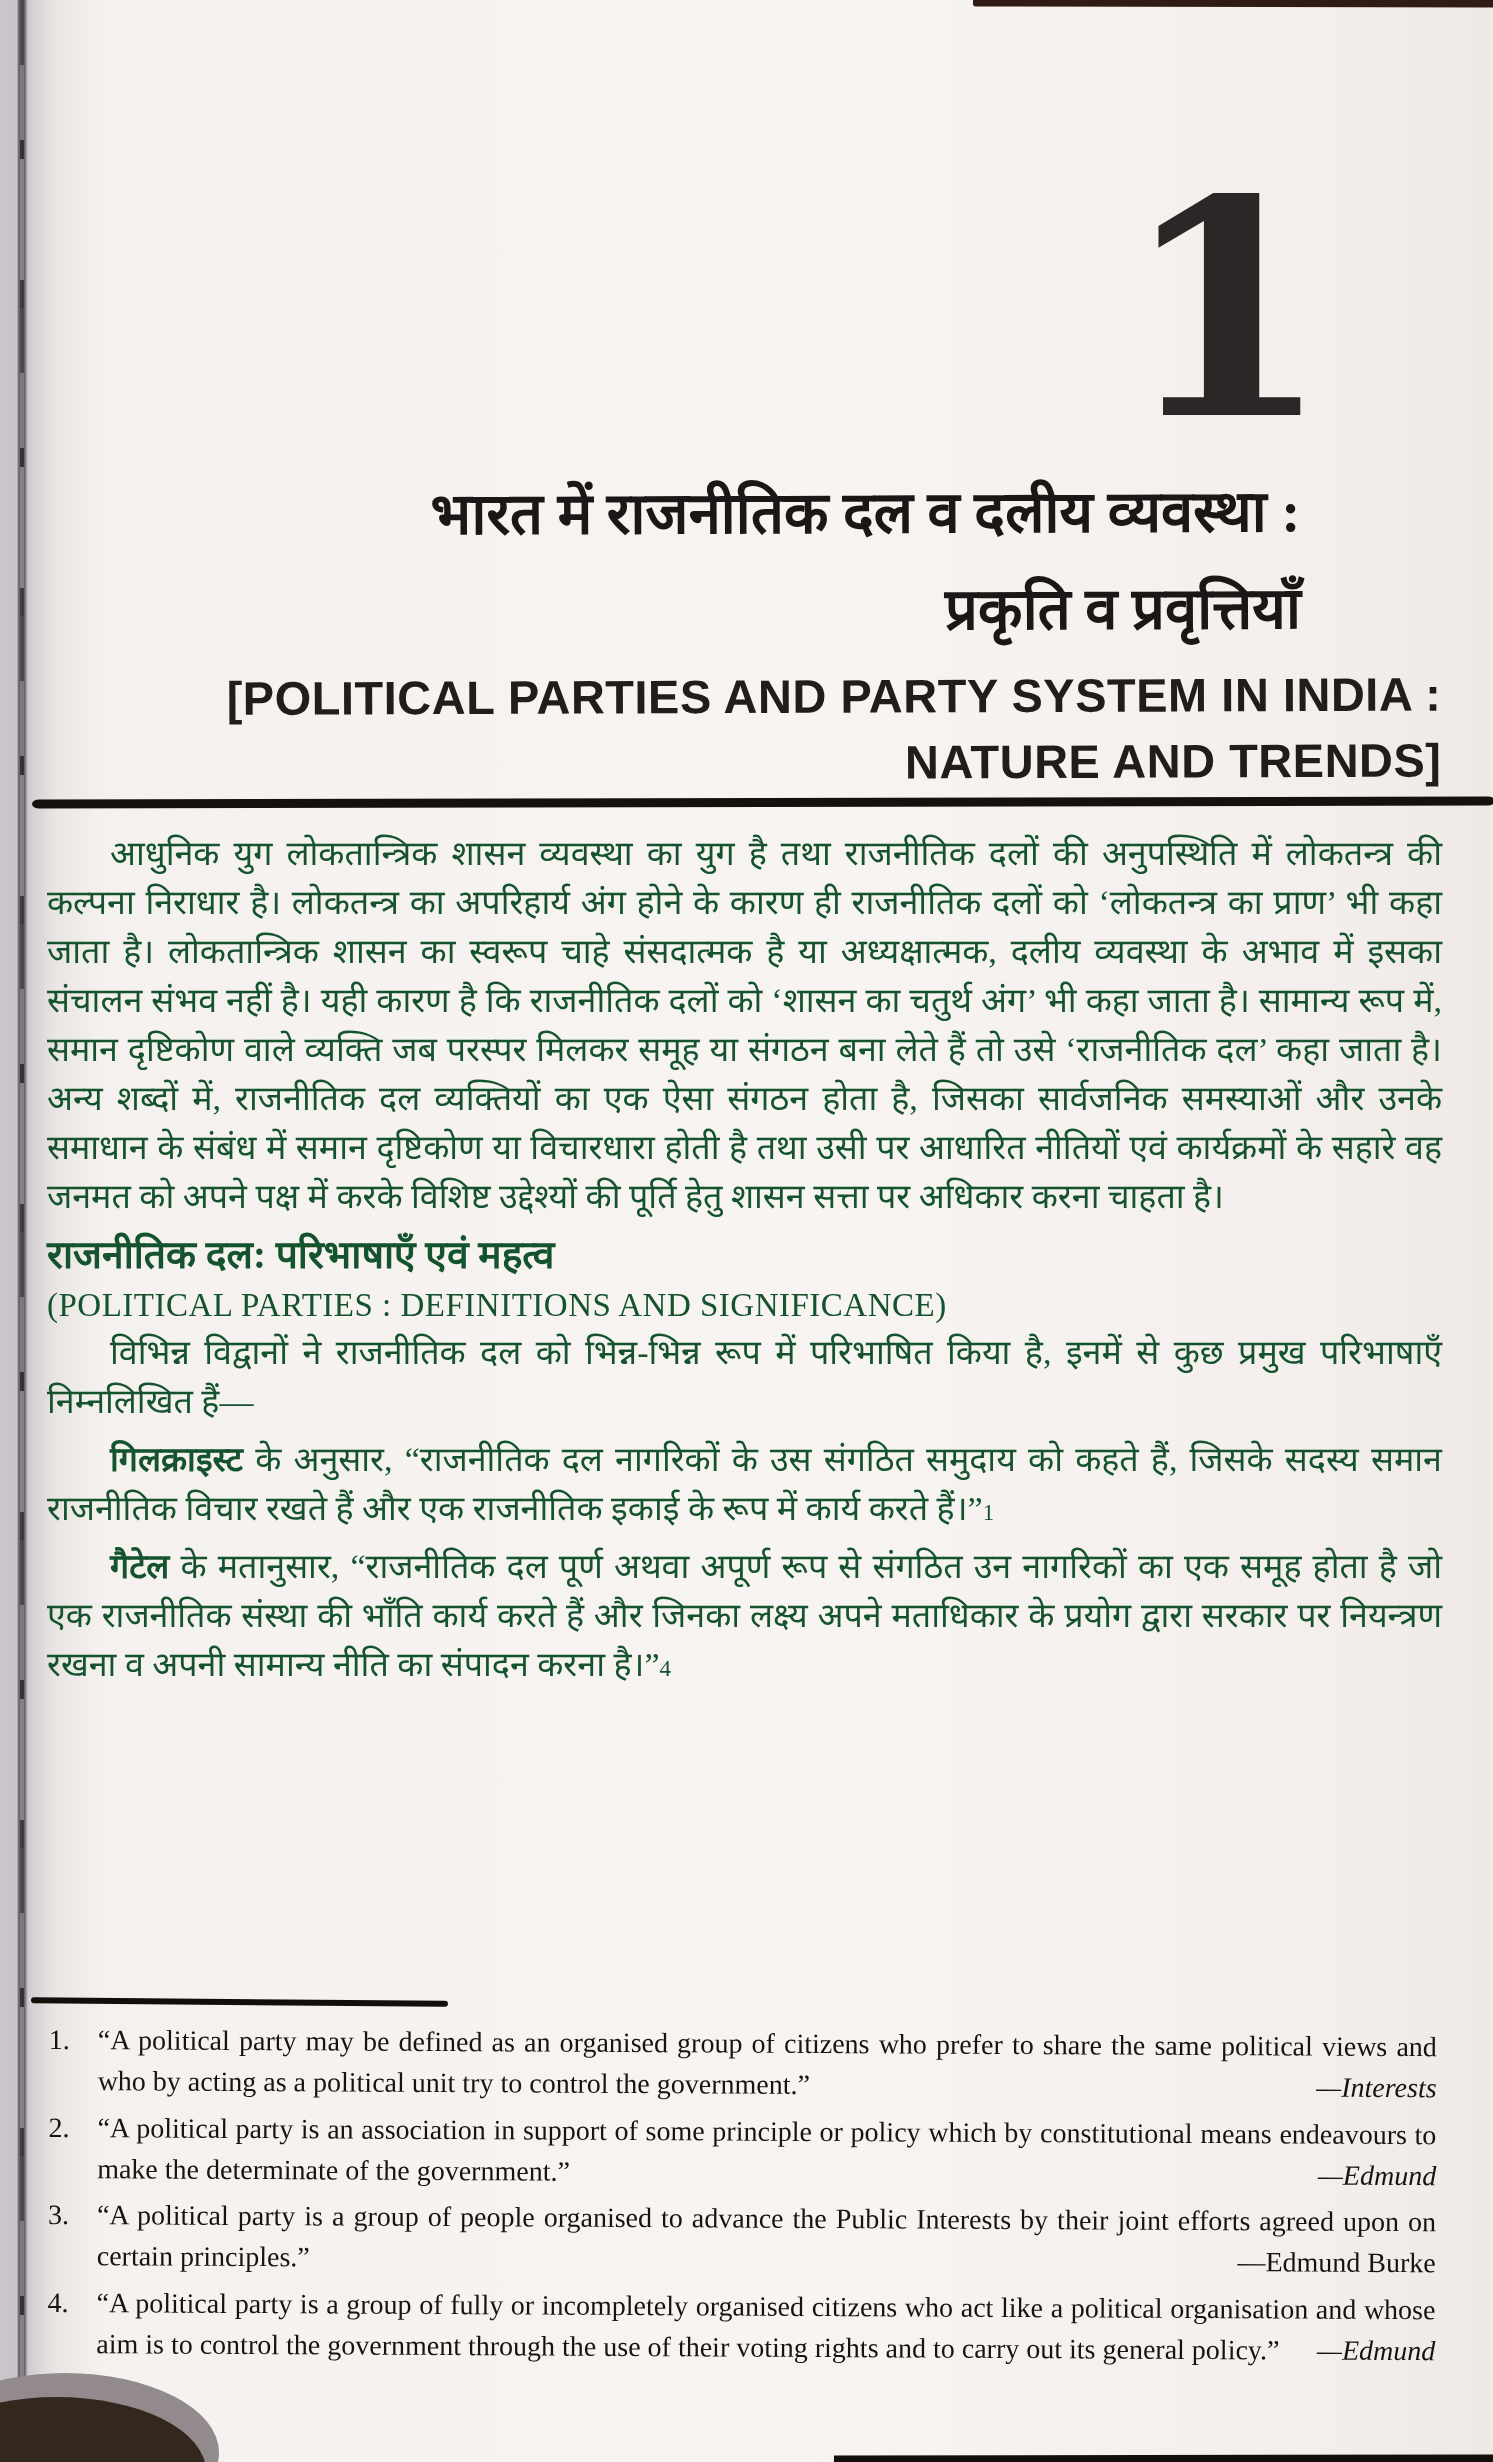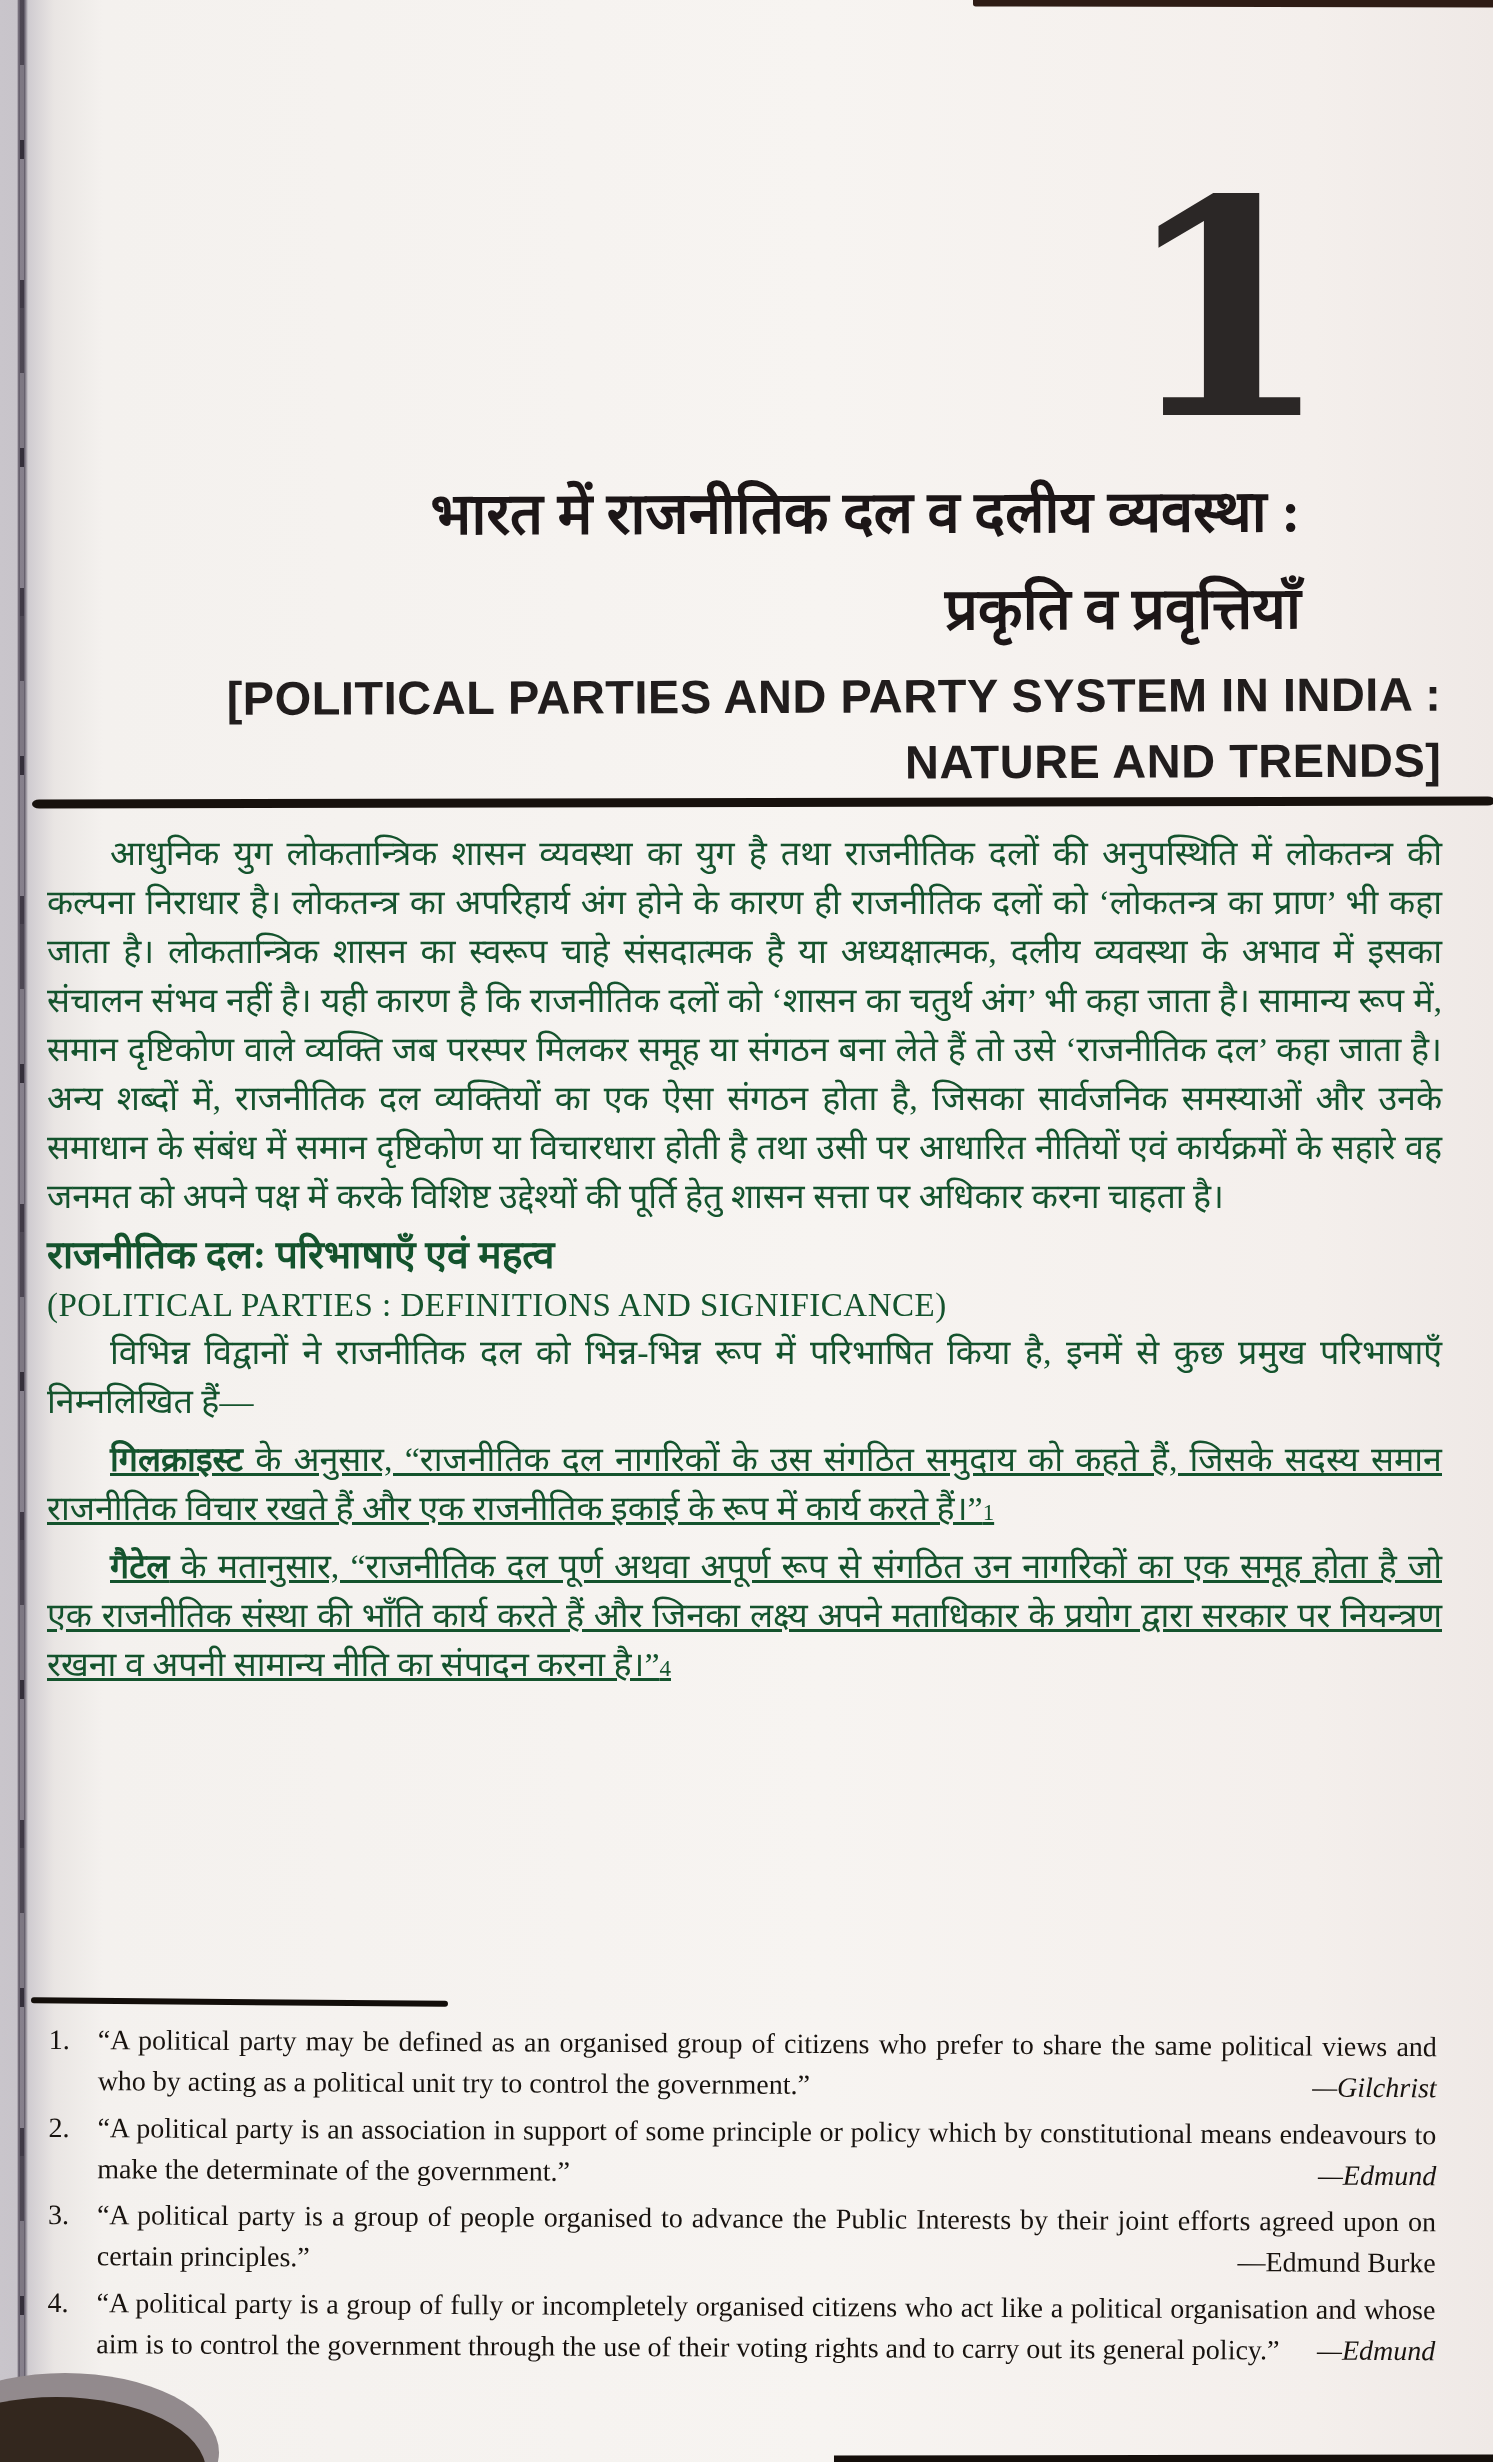--- a/index.html
+++ b/index.html
@@ -67,21 +67,21 @@
   .body-text p{margin:0;}
   .indent{text-indent:63px;}
   .sec-head-hi{
     text-align:left;font-weight:bold;font-size:39px;line-height:56px;
     margin-top:5.6px !important;text-indent:0;
   }
   .sec-head-en{
     text-align:left;font-size:33px;line-height:45px;text-indent:0;
     letter-spacing:0.5px;
   }
-  .def{margin-top:9.3px !important;text-decoration:underline;}
+  .def{margin-top:9.3px !important;}
   .ref{font-size:23px;line-height:0;vertical-align:baseline;}
   .fn-sep{
     position:absolute;top:1999px;left:31px;width:417px;height:5.6px;
     background:#130e0a;border-radius:3.7px;transform:rotate(.5deg);
   }
   .footnotes{
     position:absolute;top:2019px;left:49px;right:56px;
     font-size:28px;line-height:41px;color:#18130f;
     transform:rotate(.3deg);transform-origin:left top;
   }
@@ -124,21 +124,21 @@
 
   <p class="indent def"><b>गैटेल</b><span> के मतानुसार, “राजनीतिक दल पूर्ण अथवा अपूर्ण रूप से संगठित उन नागरिकों का एक समूह होता है जो एक राजनीतिक संस्था की भाँति कार्य करते हैं और जिनका लक्ष्य अपने मताधिकार के प्रयोग द्वारा सरकार पर नियन्त्रण रखना व अपनी सामान्य नीति का संपादन करना है।”</span><span class="ref">4</span></p>
 </div>
 
 <div class="fn-sep"></div>
 
 <div class="footnotes">
   <div class="fn">
     <span class="fn-num">1.</span>
     <span>“A political party may be defined as an organised group of citizens who prefer to share the same political views and who by acting as a political unit try to control the government.”</span>
-    <span class="fn-attr">—Gilchrist</span>
+    <span class="fn-attr">—Interests</span>
   </div>
   <div class="fn">
     <span class="fn-num">2.</span>
     <span>“A political party is an association in support of some principle or policy which by constitutional means endeavours to make the determinate of the government.”</span>
     <span class="fn-attr">—Edmund</span>
   </div>
   <div class="fn">
     <span class="fn-num">3.</span>
     <span>“A political party is a group of people organised to advance the Public Interests by their joint efforts agreed upon on certain principles.”</span>
     <span class="fn-attr upright">—Edmund Burke</span>

